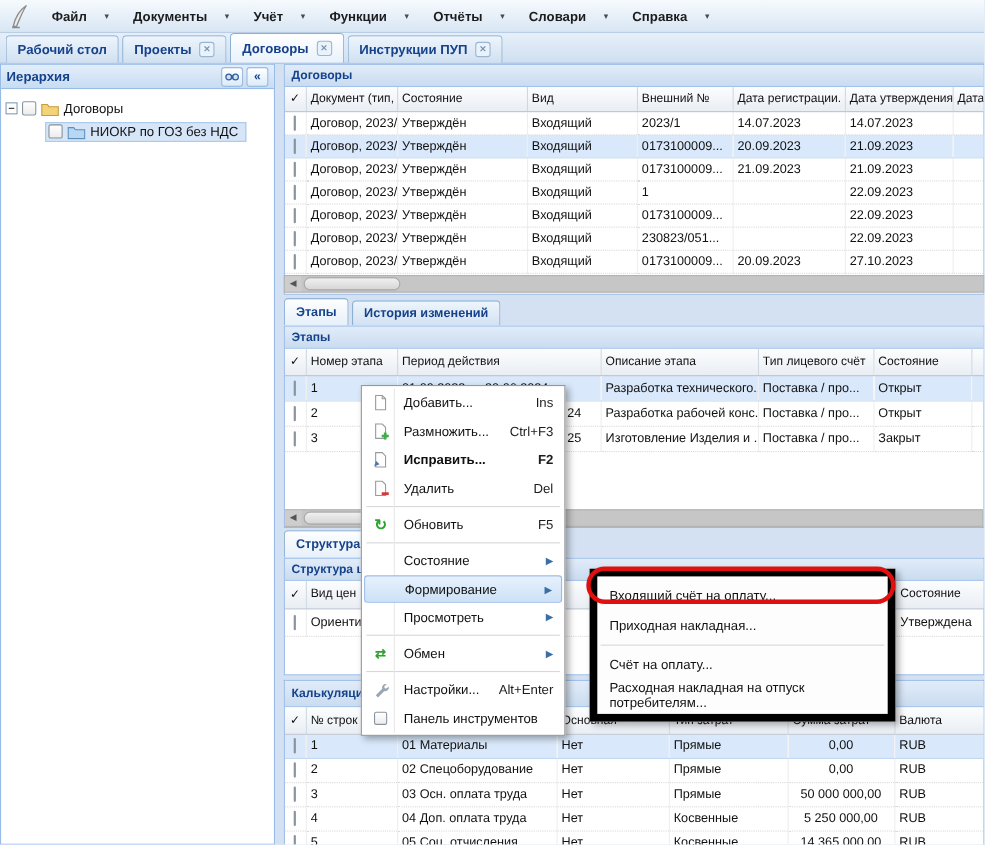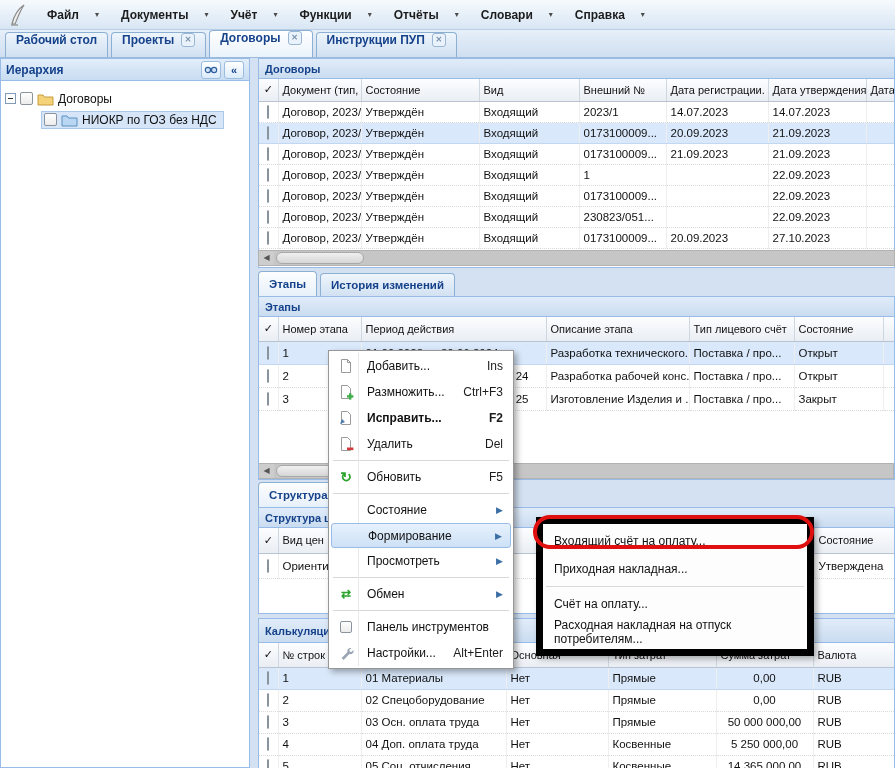--- a/index.html
+++ b/index.html
@@ -13,21 +13,21 @@
     display:flex; align-items:center; padding-left:6px; }
   .logo { width:22px; height:24px; margin-right:8px; }
   .mbitem { display:flex; align-items:center; gap:16px; padding:4px 11px; cursor:default; }
   .mbitem .lbl { font-weight:bold; color:#1c1c1c; }
   .caret { font-size:8px; color:#4a4a4a; }
 
   
   .tabbar { position:absolute; left:0; top:30px; width:895px; height:28px;
     background:linear-gradient(#e7eff9,#cfdff1); display:flex; align-items:flex-end;
     padding-left:5px; gap:3px; border-bottom:1px solid #9cbbdc; }
-  .mtab { display:flex; align-items:flex-start; height:25px; padding:0 10px;
+  .mtab { display:flex; align-items:center; height:25px; padding:0 10px;
     border:1px solid #8cb0d4; border-bottom:none; border-radius:4px 4px 0 0;
     background:linear-gradient(#eef5fc,#d0e0f1); color:#15428b; font-weight:bold; }
   .mtab.active { background:linear-gradient(#ffffff,#e9f2fb); height:27px; }
   .tx { width:14px; height:14px; margin-left:7px; border:1px solid #9ab6d4; border-radius:3px;
     background:#eaf2fb; color:#7b94ae; font-size:8px; line-height:12px; text-align:center; }
 
   
   .left { position:absolute; left:0; top:58px; width:250px; height:710px; background:#fff;
     border:1px solid #99bbe8; }
   .hhead { height:22px; background:linear-gradient(#e3eefb,#c8dcf1); border-bottom:1px solid #99bbe8;
@@ -577,33 +577,33 @@
     </div>
     <div class="msep"></div>
     <div class="mi">
       <span class="ico glyph-green" style="font-size:12px;">⇄</span>
       <span class="lbl">Обмен</span>
       <span class="sub">▶</span>
     </div>
     <div class="msep"></div>
     <div class="mi">
       <span class="ico">
-          <span class="cbicon"></span>
-        </span>
-      <span class="lbl">Панель инструментов</span>
-    </div>
-    <div class="mi">
-      <span class="ico">
         <svg width="16" height="16" viewBox="0 0 16 16">
             <path d="M13.6 3.2a3.1 3.1 0 0 0-4.1 3.9L3.6 13l2 2 5.8-5.9a3.1 3.1 0 0 0 3.9-4.1L13.4 7l-1.7-.4-.4-1.7z" fill="#9aa6b4"></path>
           </svg>
       </span>
       <span class="lbl">Настройки...</span>
       <span class="sc">Alt+Enter</span>
     </div>
+    <div class="mi">
+      <span class="ico">
+          <span class="cbicon"></span>
+        </span>
+      <span class="lbl">Панель инструментов</span>
+    </div>
   </div>
 
   <div class="smenu">
     <div class="smi">
       <span>Входящий счёт на оплату...</span>
     </div>
     <div class="smi">
       <span>Приходная накладная...</span>
     </div>
     <div class="msep"></div>

